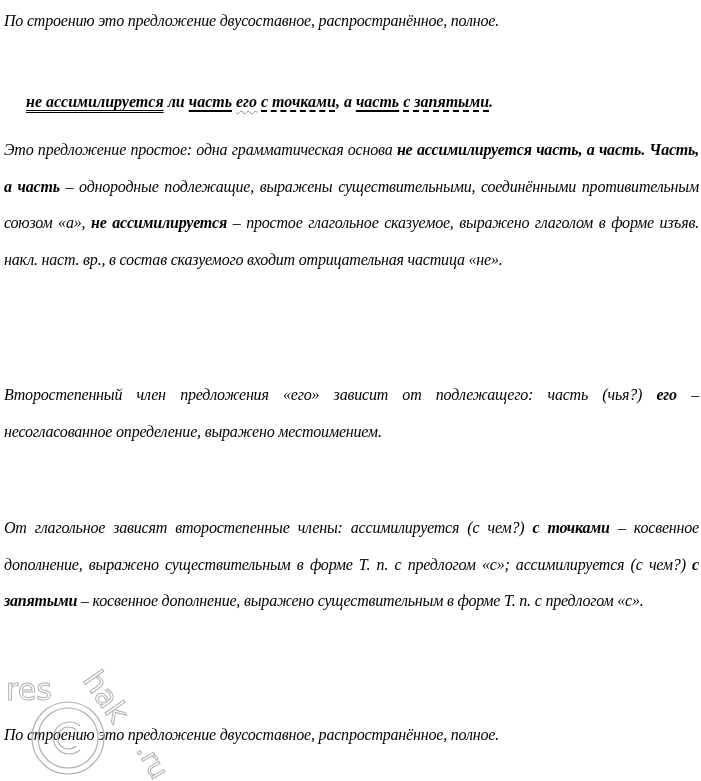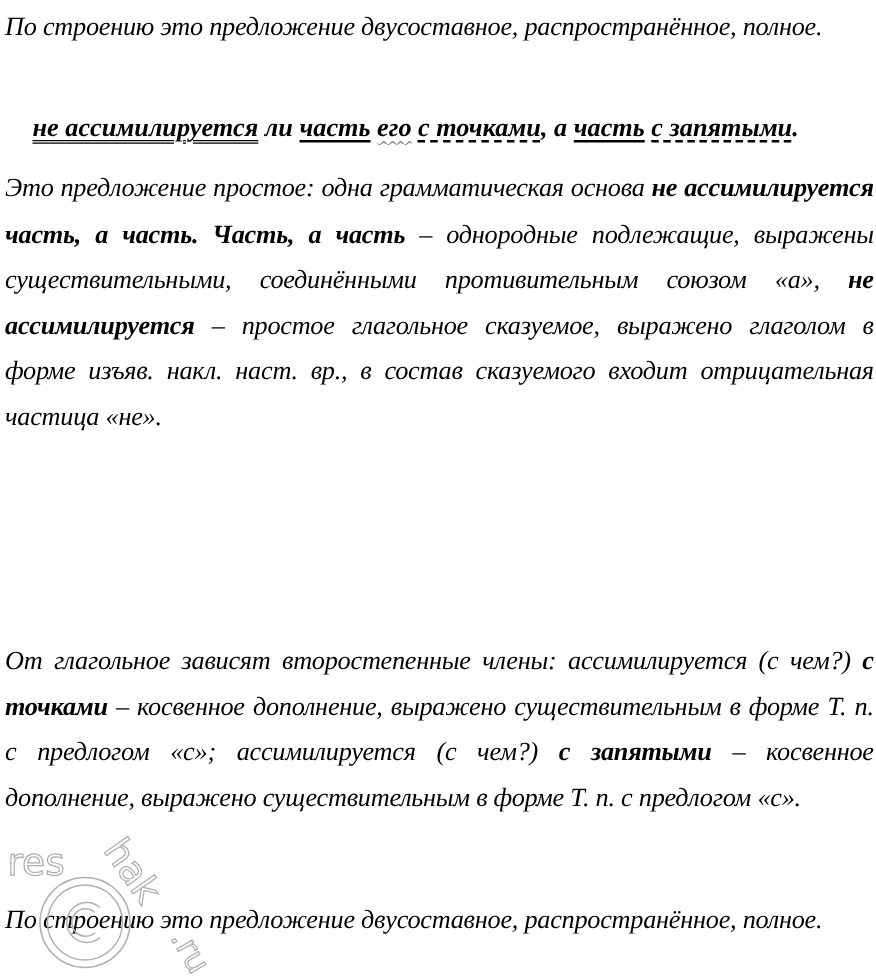--- a/index.html
+++ b/index.html
@@ -4,21 +4,21 @@
 <style>
   html, body { margin: 0; padding: 0; background: #ffffff; }
   body {
     width: 701px; height: 781px; overflow: hidden; position: relative;
     font-family: "Liberation Serif", "DejaVu Serif", serif;
     color: #000000;
   }
   .page { position: absolute; left: 0; top: 0; width: 701px; height: 781px; }
   .para {
     position: absolute; left: 4px; width: 695px;
-    font-size: 21px; line-height: 36.5px;
+    font-size: 16px; line-height: 36.5px;
     font-style: italic; text-align: justify; text-align-last: left;
     margin: 0;
     letter-spacing: -0.2px;
   }
   .b { font-weight: bold; }
   .u2 { text-decoration: underline double; text-underline-offset: 3px; text-decoration-thickness: 1px; }
   .u1 { text-decoration: underline solid; text-underline-offset: 3px; text-decoration-thickness: 2px; }
   .uw { text-decoration: underline wavy #8a8a8a; text-underline-offset: 3px; text-decoration-thickness: 1px; }
   .ud { text-decoration: underline dashed; text-underline-offset: 3px; text-decoration-thickness: 2px; }
   .parse { font-weight: bold; font-style: italic; white-space: nowrap; letter-spacing: 0px; }
@@ -37,20 +37,21 @@
   </p>
 
   <p class="para" style="top:84px; text-align:right;margin-left:22px;">
     <span class="parse">
       <span class="u2">не ассимилируется</span><span style="white-space:pre"> ли </span><span class="u1">часть</span><span style="white-space:pre"> </span><span class="uw">его</span><span style="white-space:pre"> </span><span class="ud">с точками</span><span style="white-space:pre">, а </span><span class="u1">часть</span><span style="white-space:pre"> </span><span class="ud">с запятыми</span><span>.</span>
     </span>
   </p>
 
   <p class="para" style="top:132px;"><span>Это предложение простое: одна грамматическая основа </span><span class="b">не ассимилируется часть, а часть. Часть, а часть</span><span> – однородные подлежащие, выражены существительными, соединёнными противительным союзом «а», </span><span class="b">не ассимилируется</span><span> – простое глагольное сказуемое, выражено глаголом в форме изъяв. накл. наст. вр., в состав сказуемого входит отрицательная частица «не».</span></p>
 
+  <p class="para" style="top:377px;"><span>Второстепенный член предложения «его» зависит от подлежащего: часть (чья?) </span><span class="b">его</span><span> – несогласованное определение, выражено местоимением.</span></p>
 
   <p class="para" style="top:510px;"><span>От глагольное зависят второстепенные члены: ассимилируется (с чем?) </span><span class="b">с точками</span><span> – косвенное дополнение, выражено существительным в форме Т. п. с предлогом «с»; ассимилируется (с чем?) </span><span class="b">с запятыми</span><span> – косвенное дополнение, выражено существительным в форме Т. п. с предлогом «с».</span></p>
 
   <p class="para" style="top:717px;">
     <span>По строению это предложение двусоставное, распространённое, полное.</span>
   </p>
 
   <svg class="watermark" viewBox="0 0 200 141">
     <g fill="none" stroke="#b0b0b0" stroke-width="1.2">
       <circle cx="68" cy="98" r="36"></circle>

